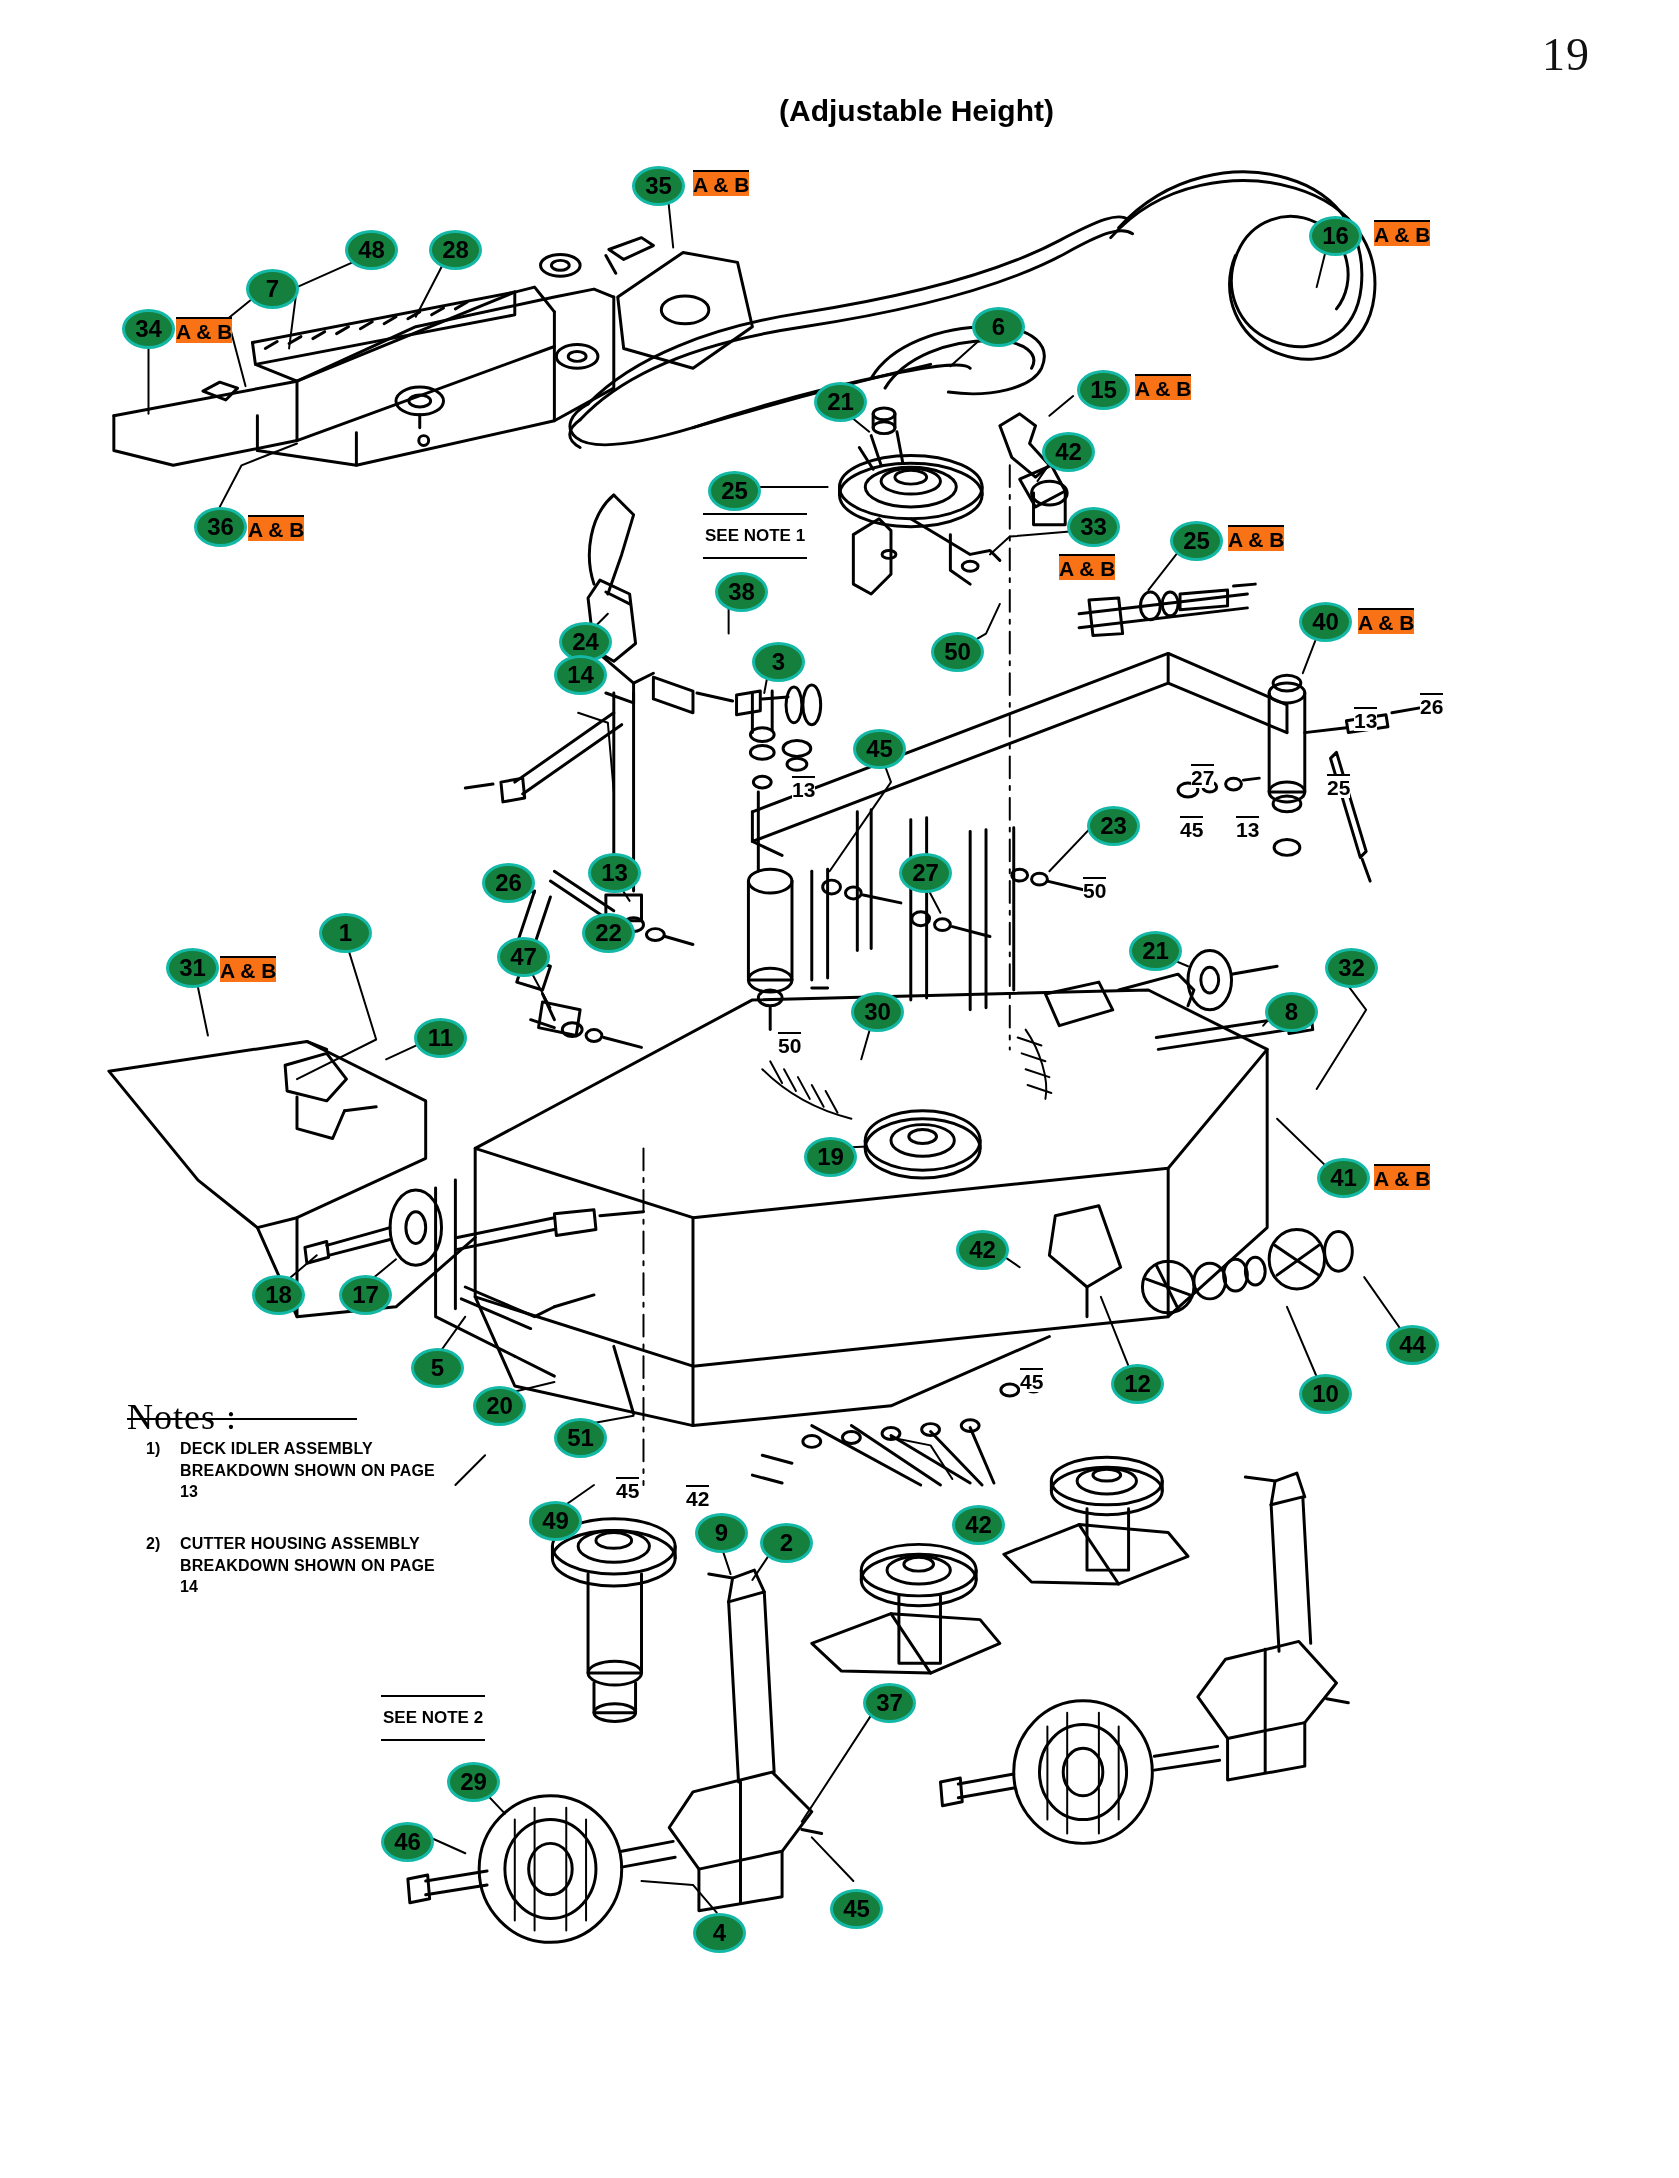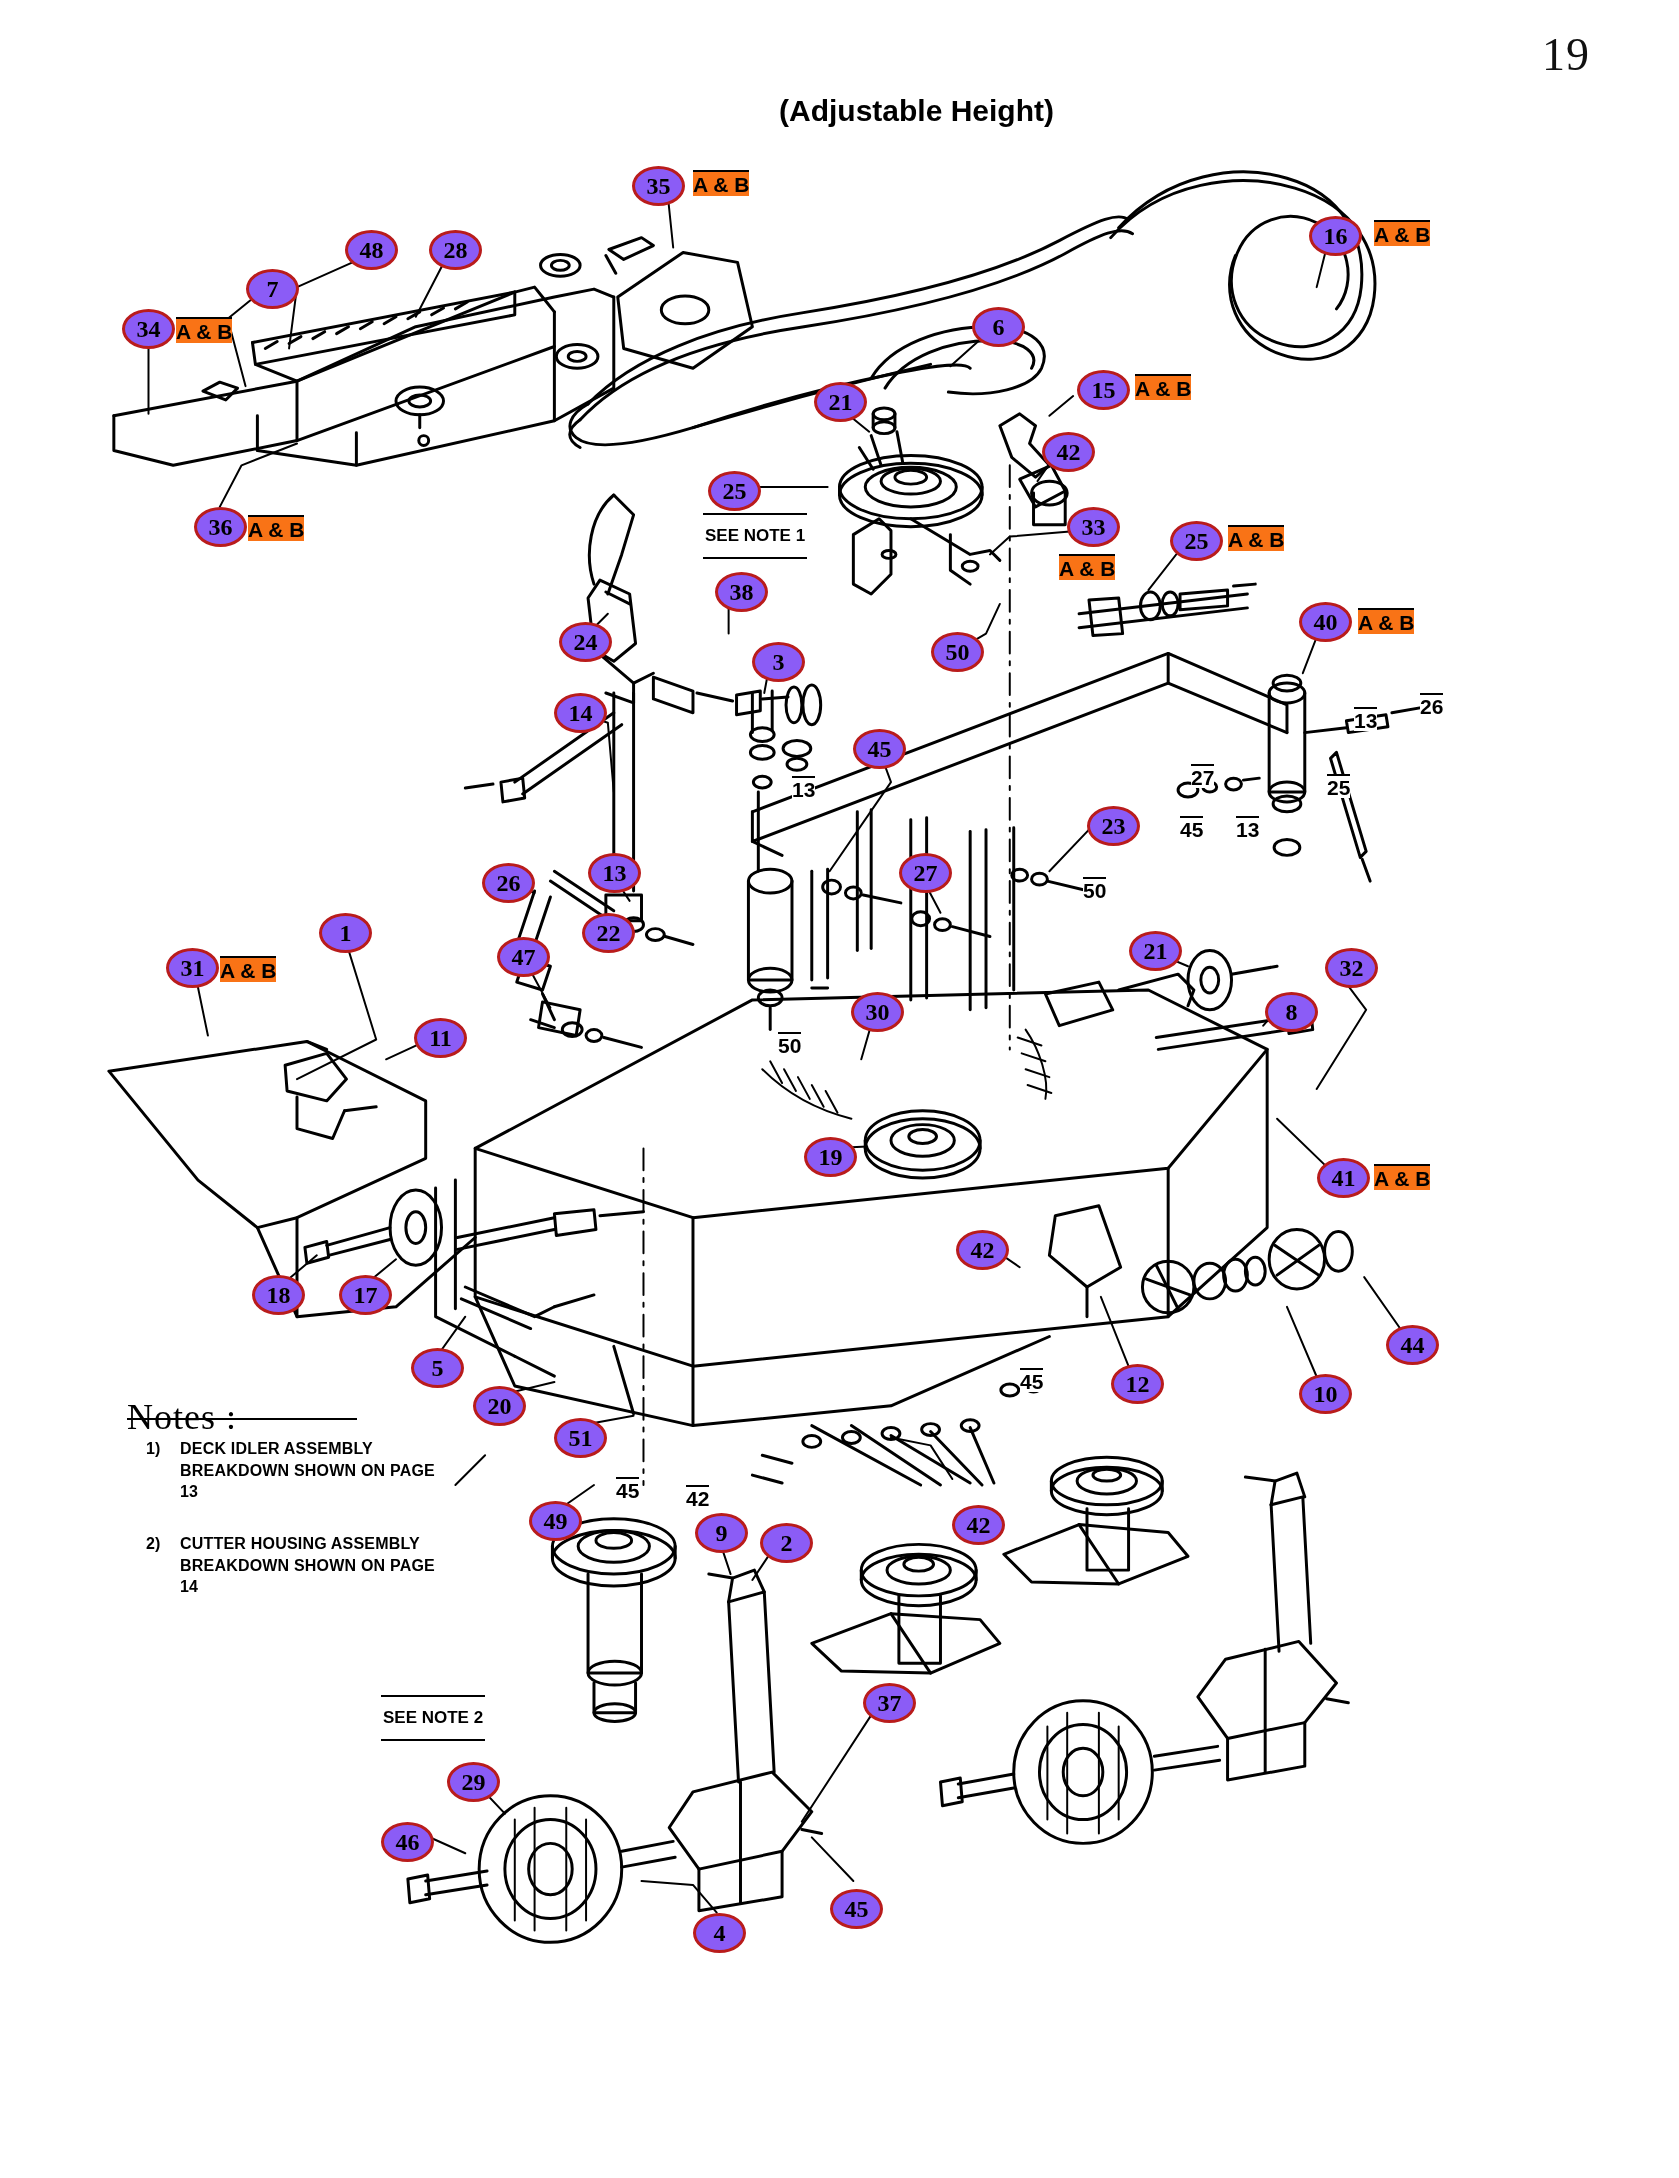--- a/index.html
+++ b/index.html
@@ -30,32 +30,31 @@
     font-size: 30px;
     font-weight: bold;
     color: #000;
     white-space: nowrap;
   }
   
   .callout {
     position: absolute;
     width: 53px;
     height: 40px;
-    border: 3px solid #b91c1c;
+    border: 3px solid #14b8a6;
     border-radius: 50%;
-    background: #8b5cf6;
+    background: #15803d;
     color: #000;
     font-size: 24px;
     font-weight: bold;
     display: flex;
     align-items: center;
     justify-content: center;
     box-sizing: border-box;
     z-index: 5;
-    font-family: Liberation Serif, serif;
   }
   
   .plainnum {
     position: absolute;
     font-size: 21px;
     font-weight: bold;
     color: #000;
     border-top: 2px solid #000;
     padding-top: 1px;
     line-height: 1;
@@ -569,21 +568,21 @@
     </div>
   <div class="callout" style="left:559px; top:622px;text-align:center;">
       <span>24</span>
     </div>
   <div class="callout" style="left:752px; top:642px;">
       <span>3</span>
     </div>
   <div class="callout" style="left:931px; top:632px;">
       <span>50</span>
     </div>
-  <div class="callout" style="left:554px; top:693px;text-align:center;">
+  <div class="callout" style="left:554px; top:655px;text-align:center;">
       <span>14</span>
     </div>
   <div class="callout" style="left:853px; top:729px;">
       <span>45</span>
     </div>
   <div class="callout" style="left:1087px; top:806px;">
       <span>23</span>
     </div>
   <div class="callout" style="left:482px; top:863px;">
       <span>26</span>

